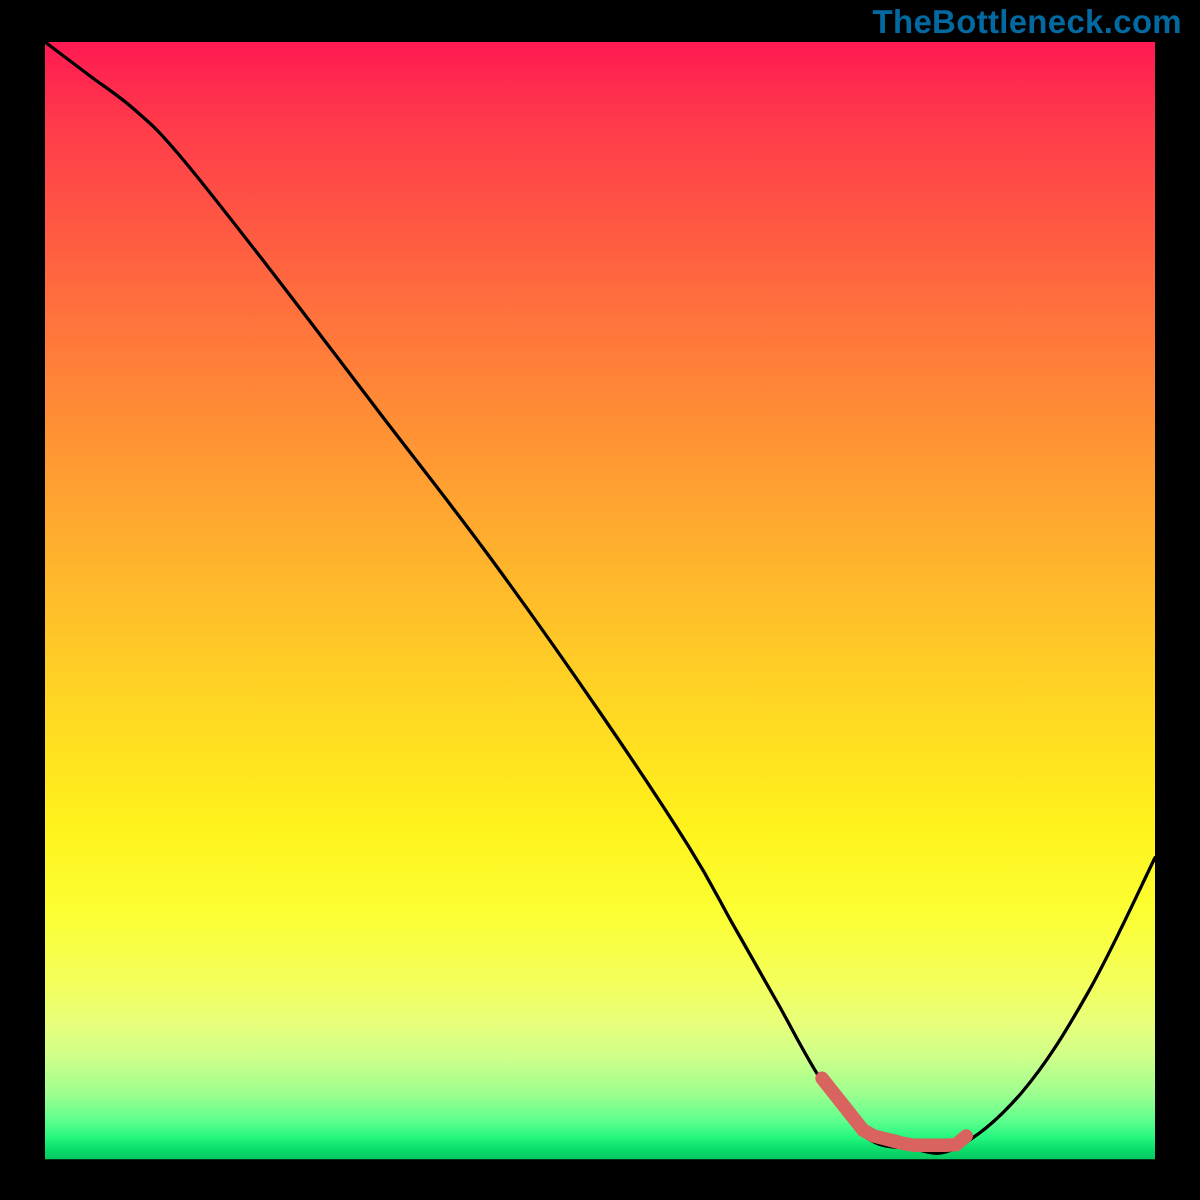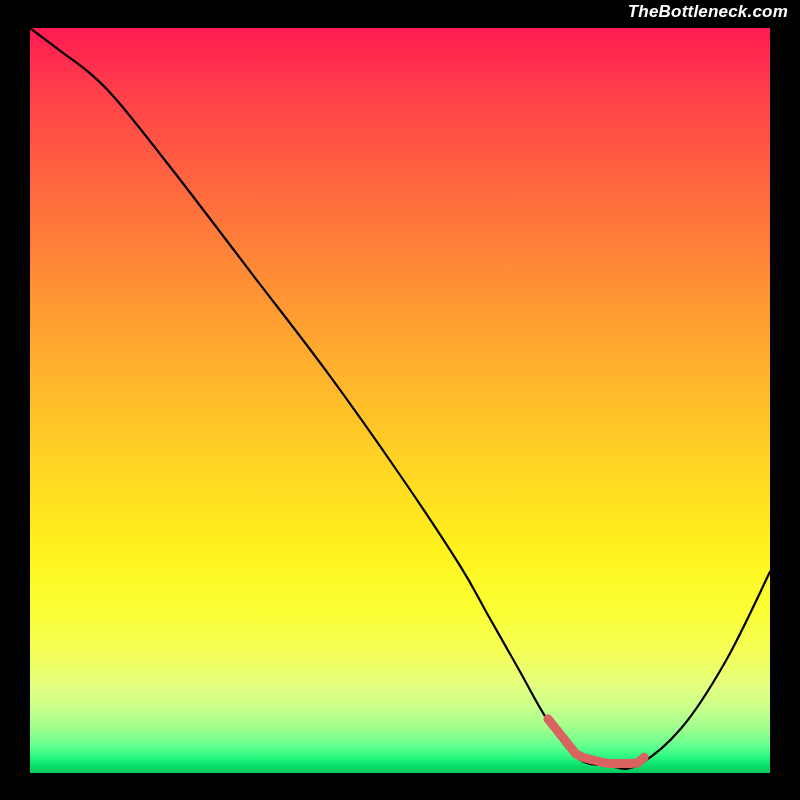--- a/index.html
+++ b/index.html
@@ -14,26 +14,25 @@
   .frame {
     position: relative;
     width: 800px;
     height: 800px;
     background: #000;
   }
   .watermark {
     position: absolute;
     top: 2px;
     right: 12px;
-    color: #ffffff;
-    font-size: 17px;
+    color: #0369a1;
+    font-size: 22px;
     font-weight: 600;
     letter-spacing: 0.2px;
     z-index: 10;
-    font-style: italic;
   }
   .plot-area {
     position: absolute;
     left: 30px;
     top: 28px;
     width: 740px;
     height: 745px;
     overflow: hidden;
   }
   .gradient {

